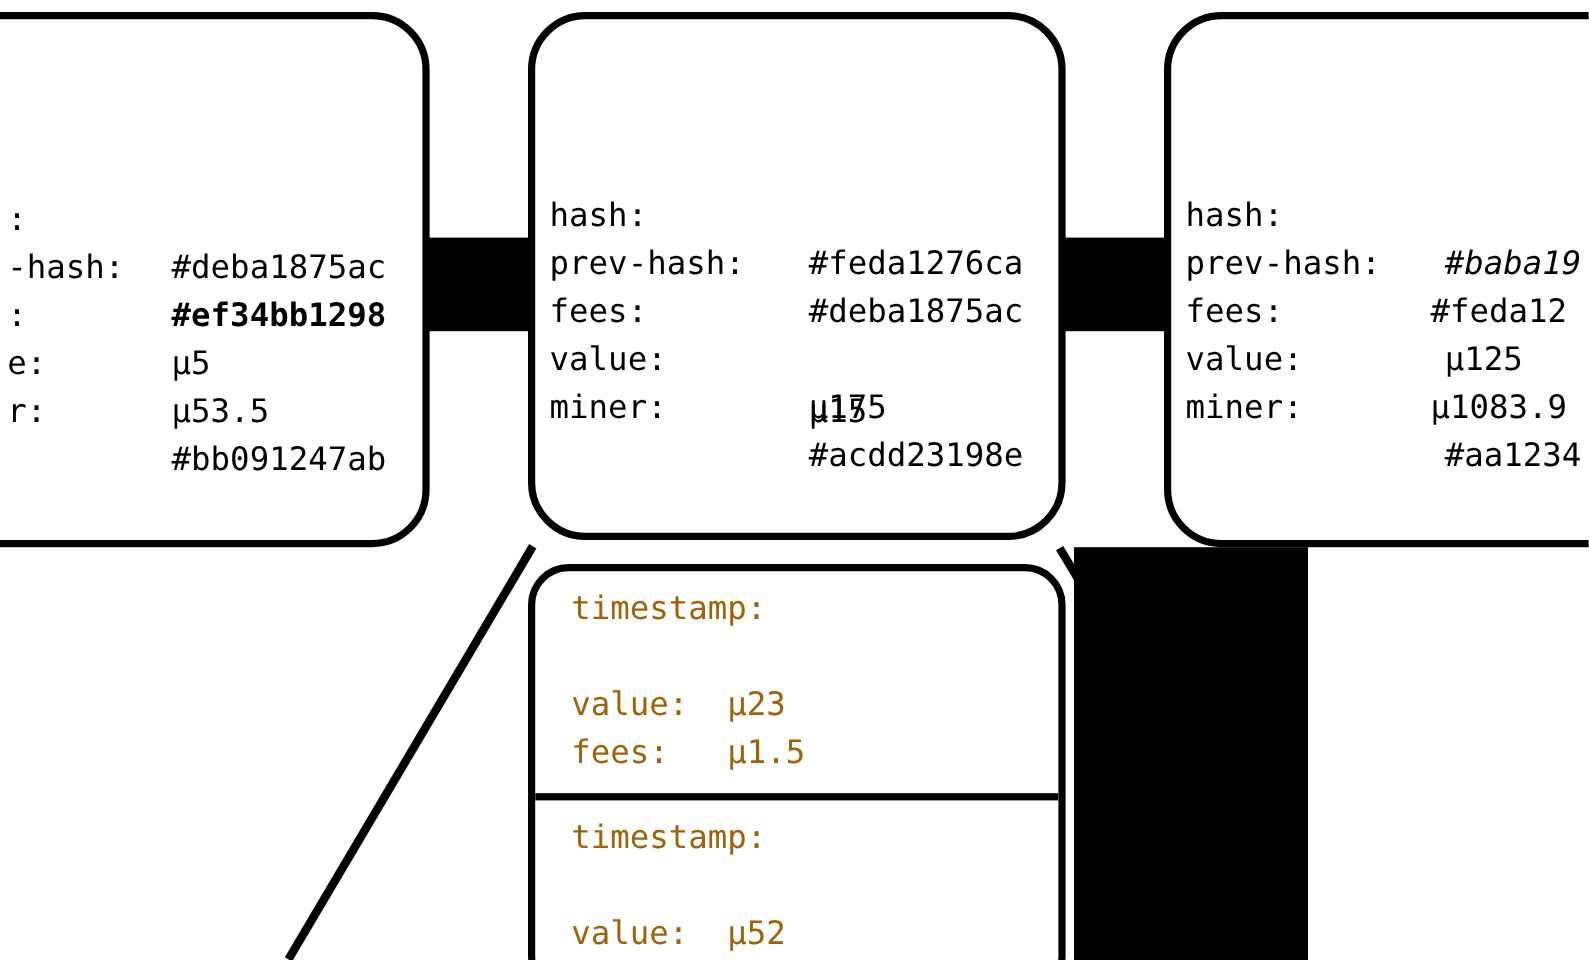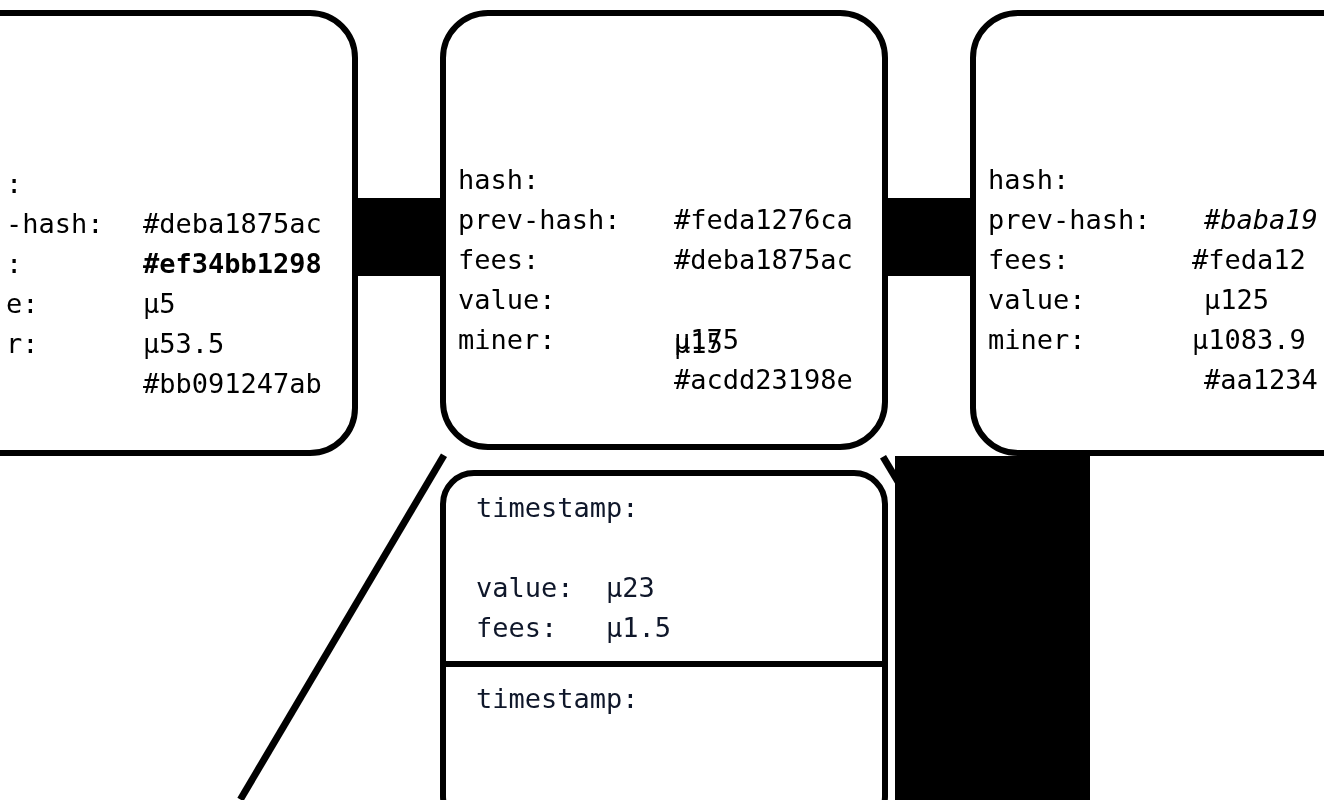--- a/index.html
+++ b/index.html
@@ -82,21 +82,21 @@
     left: 0;
     width: 100%;
     height: 6px;
     background: #000000;
   }
   .tx-line {
     position: absolute;
     white-space: pre;
     font-size: 27px;
     line-height: 40px;
-    color: #0f172a;
+    color: #a16207;
   }
 
   
   .leader {
     position: absolute;
     background: #000000;
     transform-origin: 0 0;
     z-index: 1;
   }
 
@@ -198,18 +198,19 @@
     <div class="tx-entry" style="top:0px; height:185px;">
       <span class="tx-line" style="left:30px; top:12px;">timestamp:</span>
       <span class="tx-line" style="left:30px; top:92px;">value:  µ23</span>
       <span class="tx-line" style="left:30px; top:132px;">fees:   µ1.5</span>
     </div>
 
     <div class="tx-divider" style="top:185px;"></div>
 
     <div class="tx-entry" style="top:191px; height:169px;">
       <span class="tx-line" style="left:30px; top:12px;">timestamp:</span>
+      <span class="tx-line" style="left:30px; top:92px;">value:  µ52</span>
     </div>
   </div>
 
   <div class="panel-black" style="left:895px; top:456px; width:195px; height:344px;"></div>
 
 </div>
 
 </body></html>

